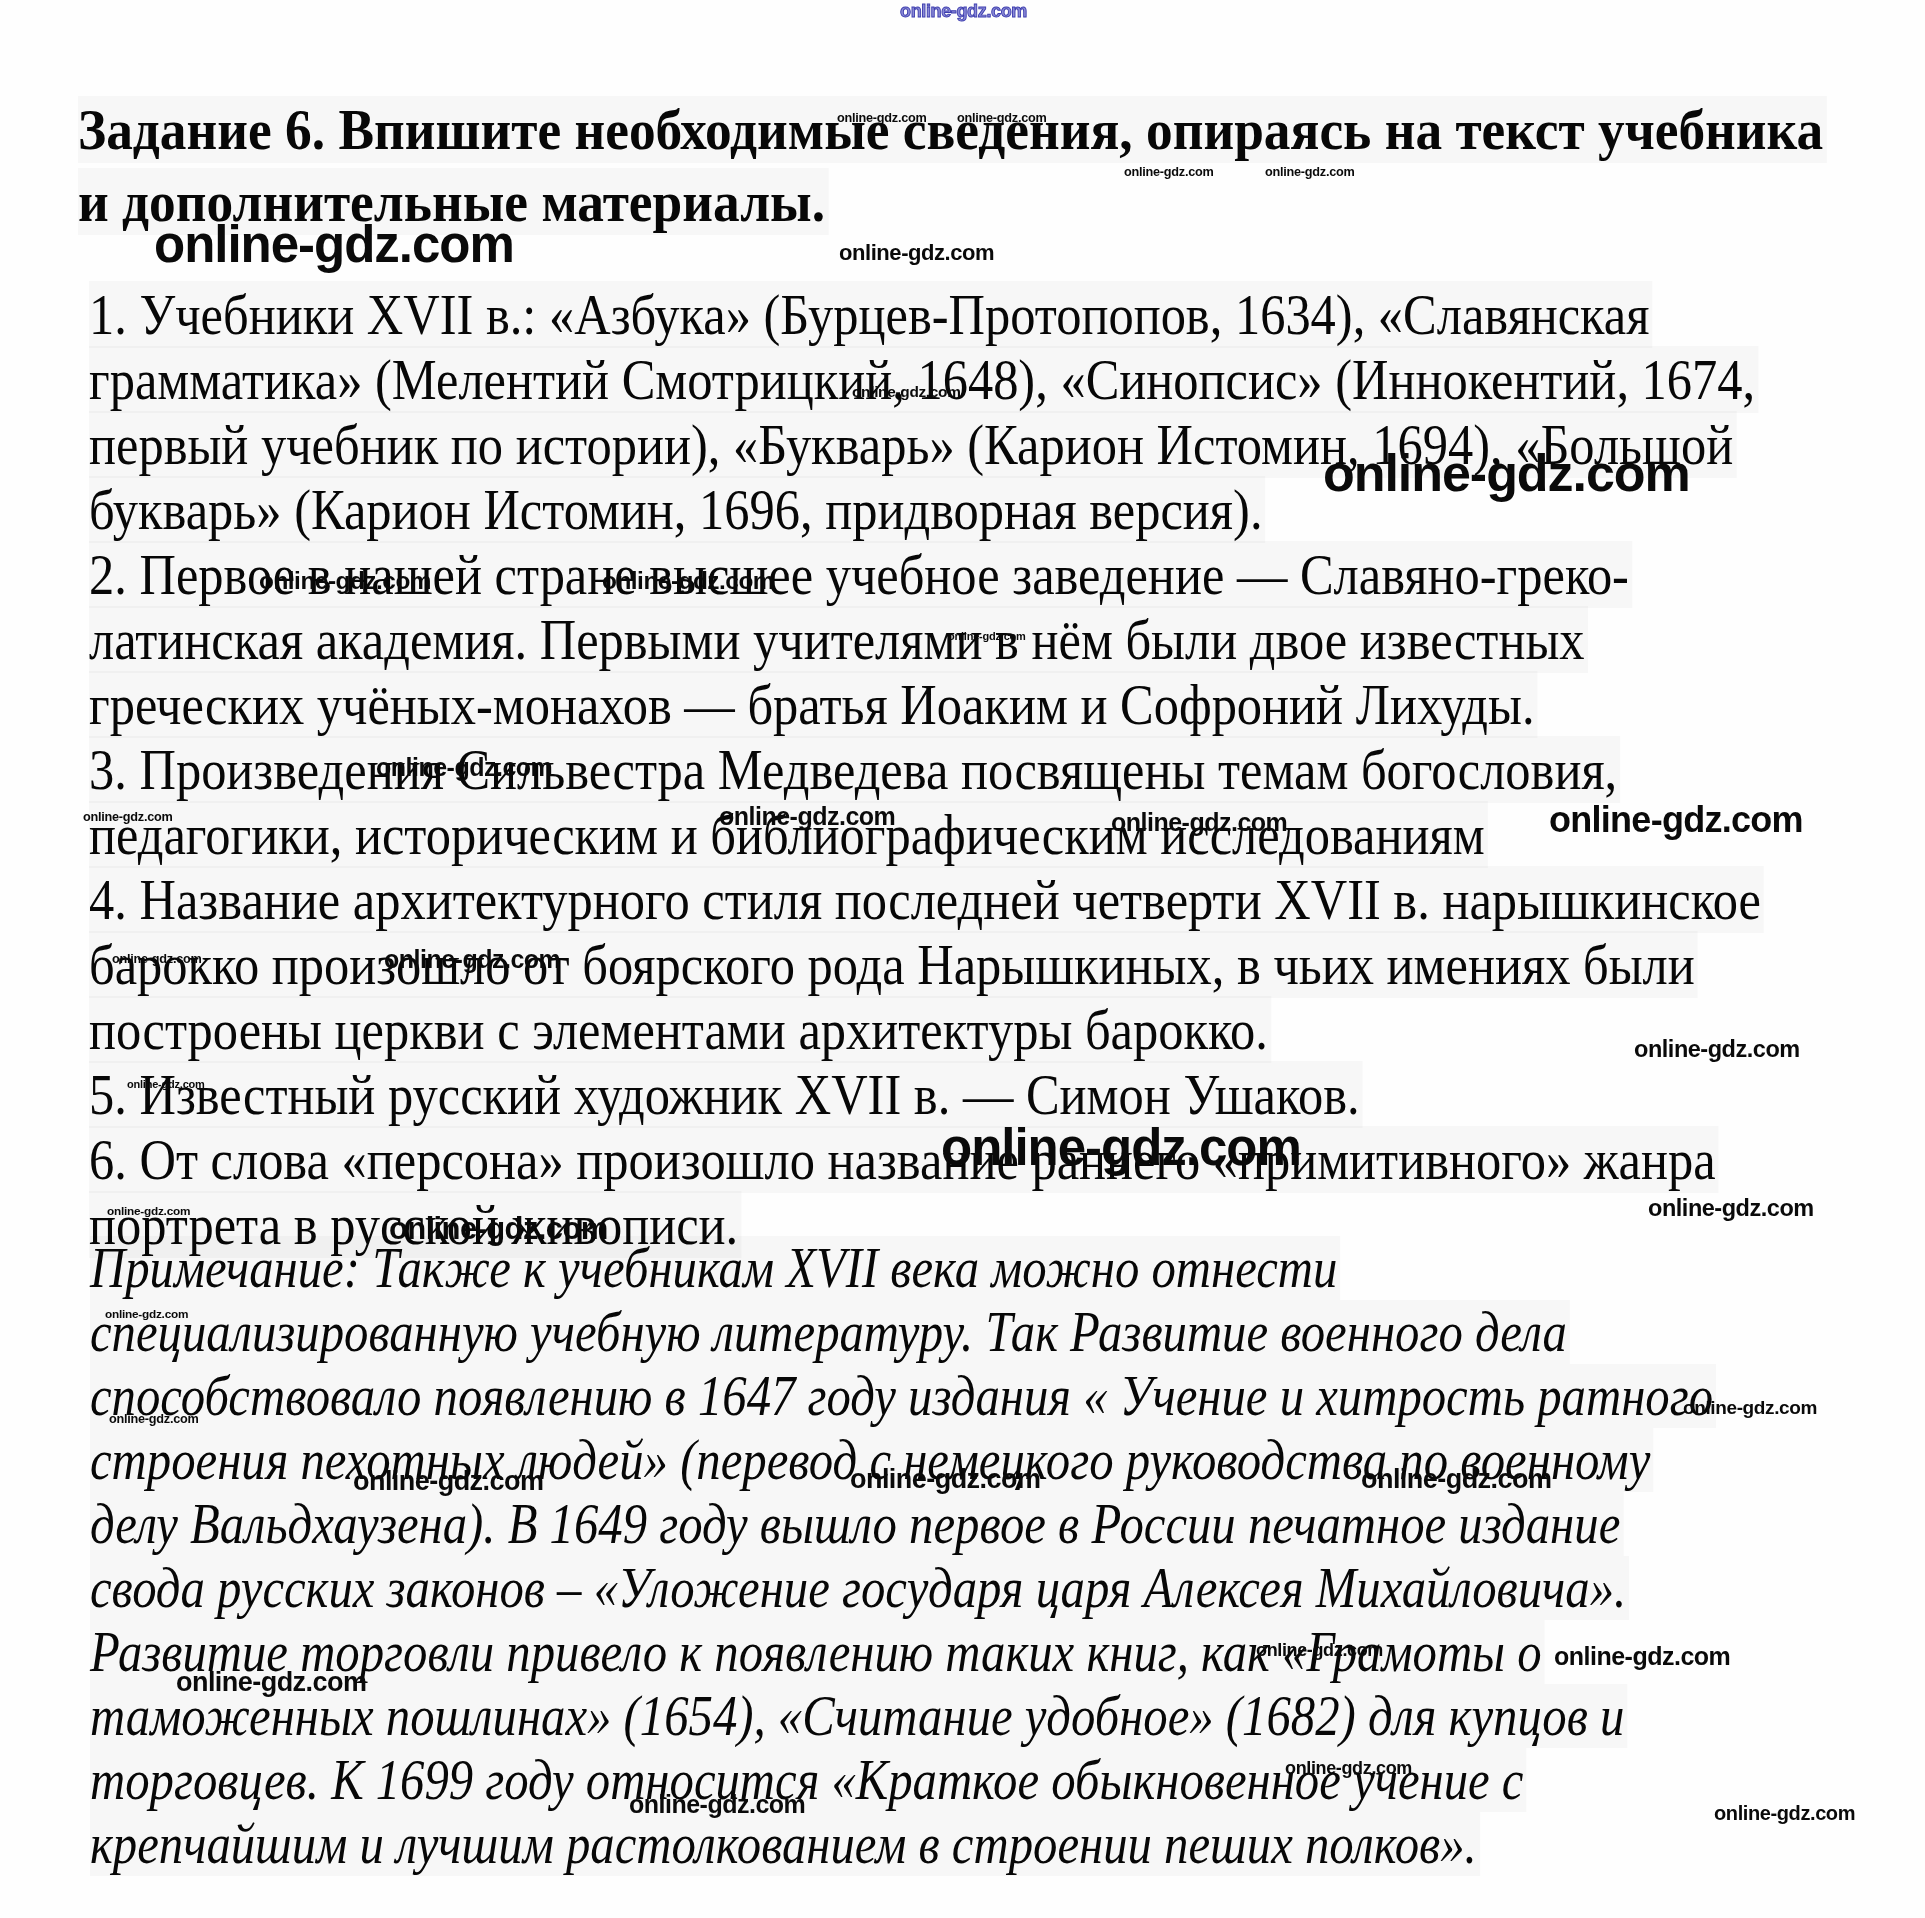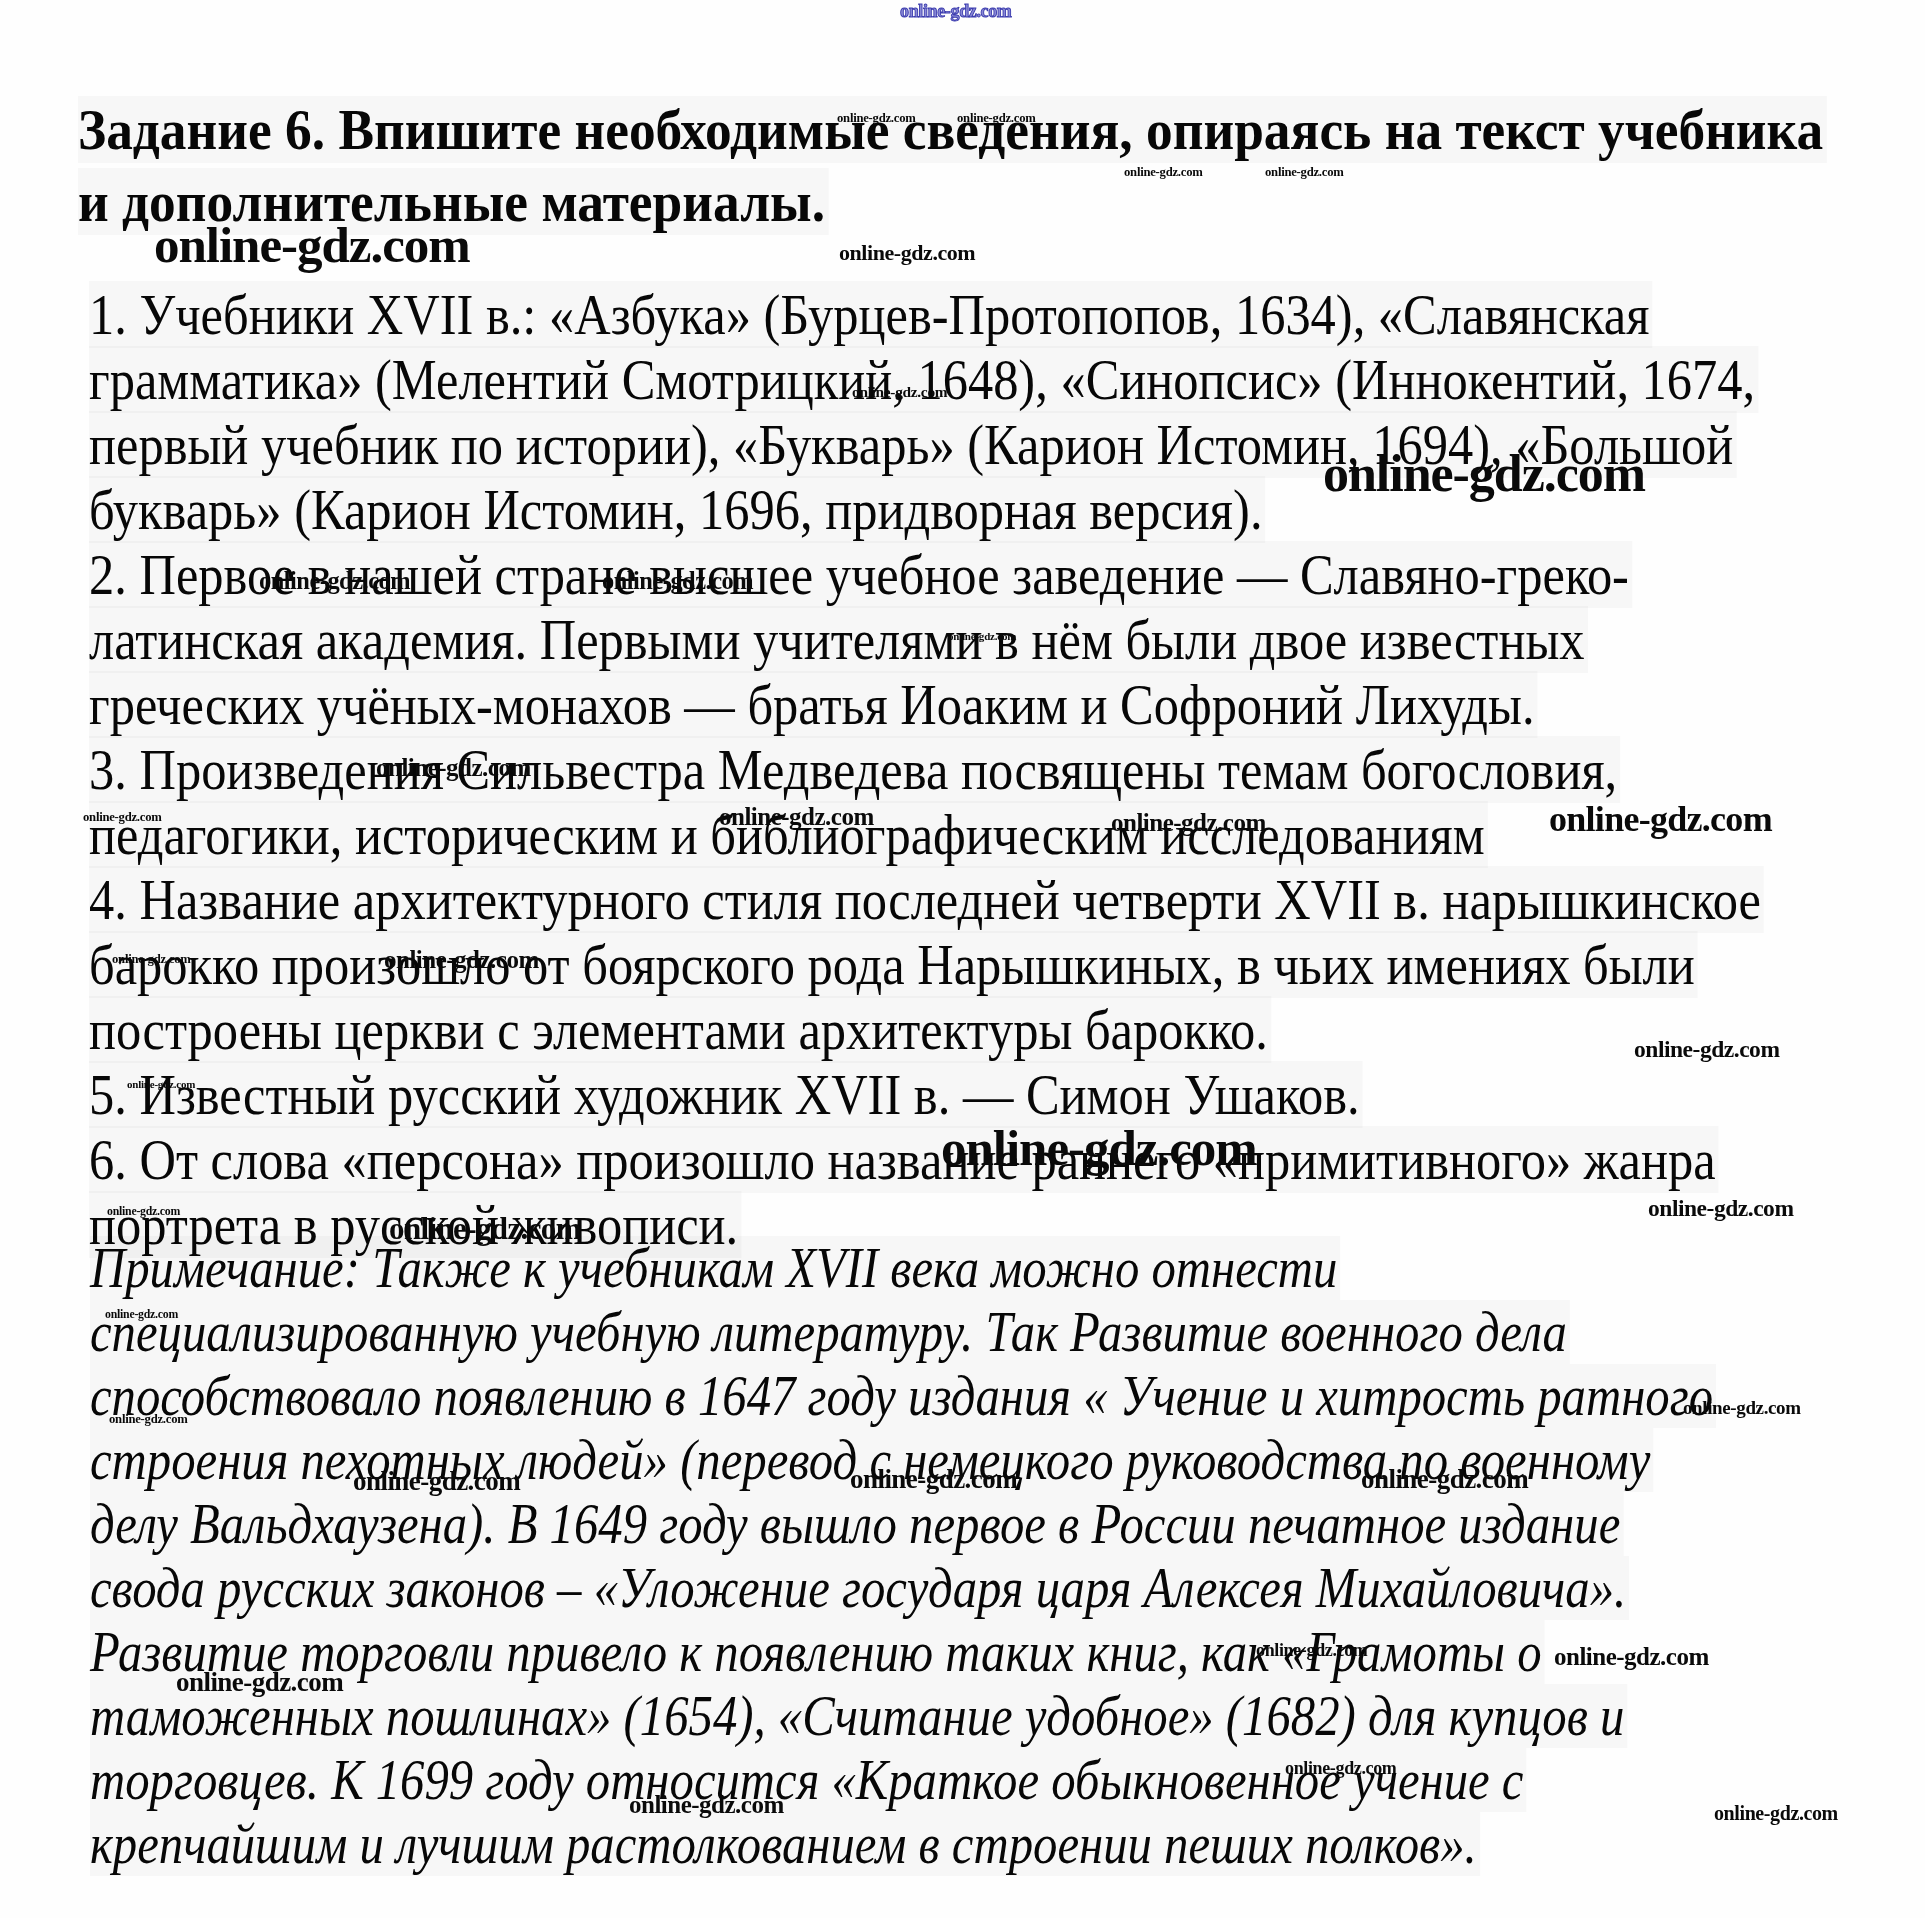--- a/index.html
+++ b/index.html
@@ -60,21 +60,21 @@
     transform: scaleX(0.87);
     transform-origin: 0 0;
   }
   .b-line > span, .n-line > span, .h-line > span {
     background: rgba(0,0,0,0.028);
     padding: 0.9px 3.6px 0.9px 0;
   }
   
   .wm {
     position: absolute;
-    font-family: Liberation Serif, serif;
+    font-family: Liberation Sans, sans-serif;
     font-weight: bold;
     color: #0a0a0a;
     letter-spacing: -0.02em;
     white-space: nowrap;
     line-height: 1.1;
   }
   .wm-blue {
     color: #8a8ad6;
     -webkit-text-stroke: 0.9px #3c3cae;
   }

